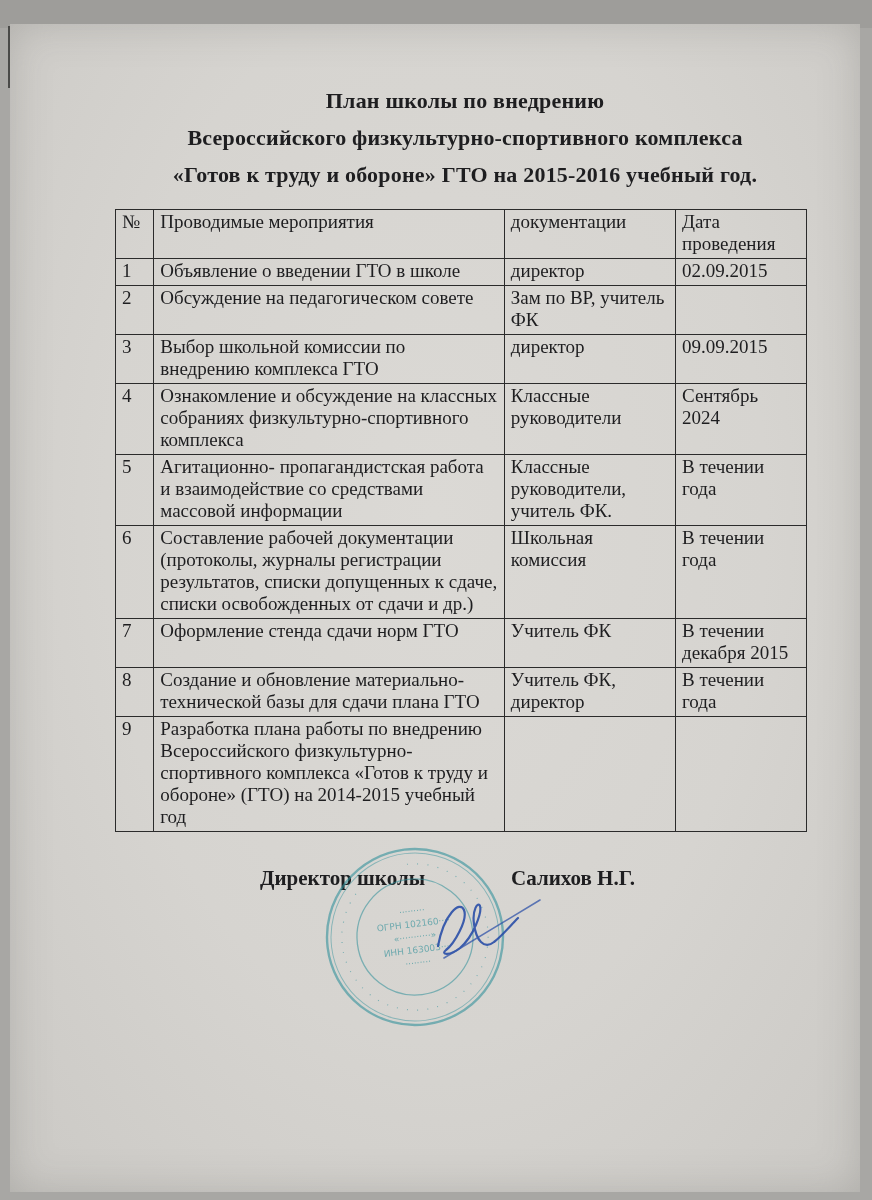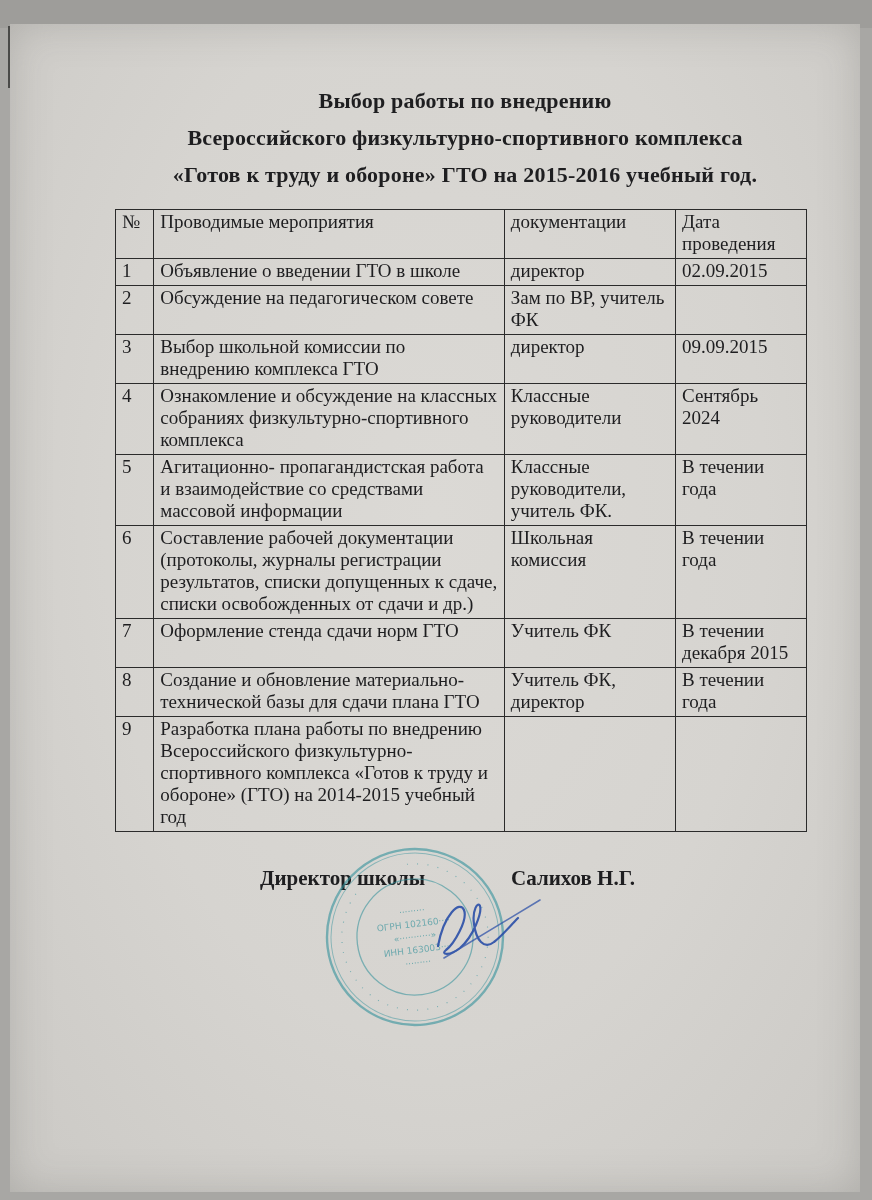--- a/index.html
+++ b/index.html
@@ -50,21 +50,21 @@
 </head>
 <body>
 
 <div class="scan-edge-top"></div>
 <div class="scan-corner"></div>
 
 <div class="paper">
   <div class="content">
 
     <div class="title">
-      <div>Выбор  работы по внедрению</div>
+      <div>План  школы по внедрению</div>
       <div>Всероссийского физкультурно-спортивного комплекса</div>
       <div>«Готов к труду и обороне» ГТО на 2015-2016 учебный год.</div>
     </div>
 
     <table class="plan">
       <colgroup>
           <col class="c-num">
           <col class="c-act">
           <col class="c-resp">
           <col class="c-date">

